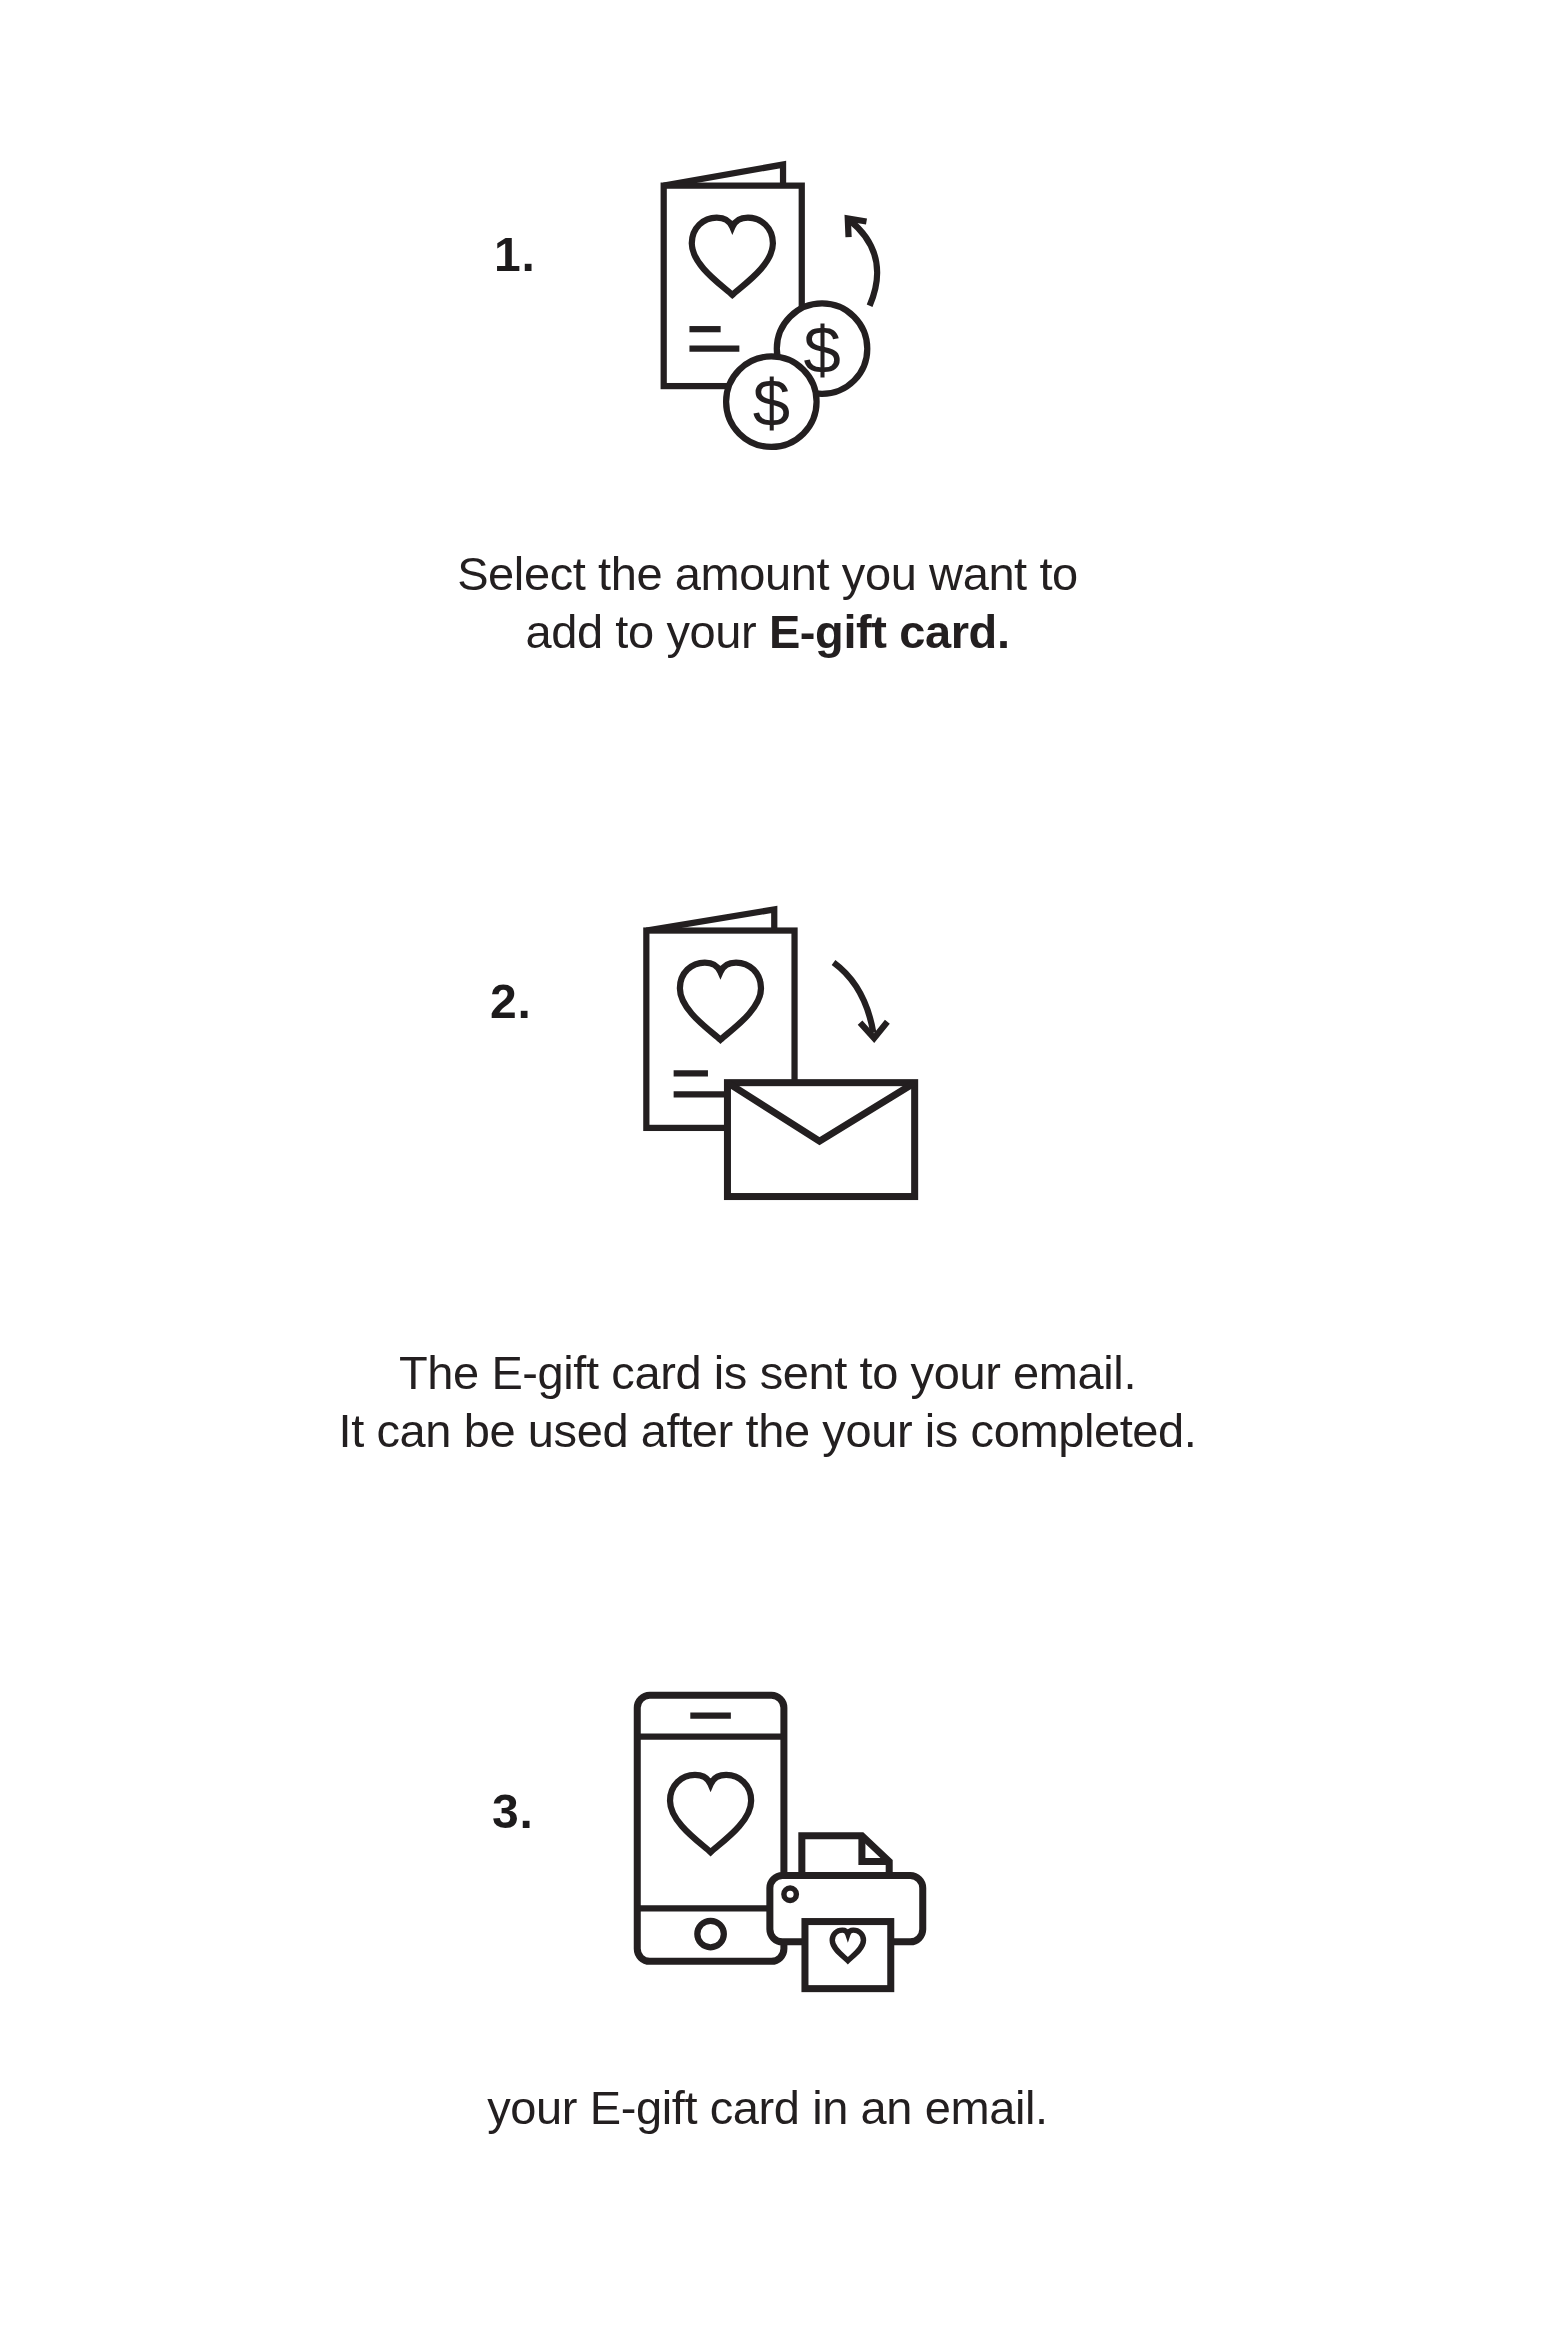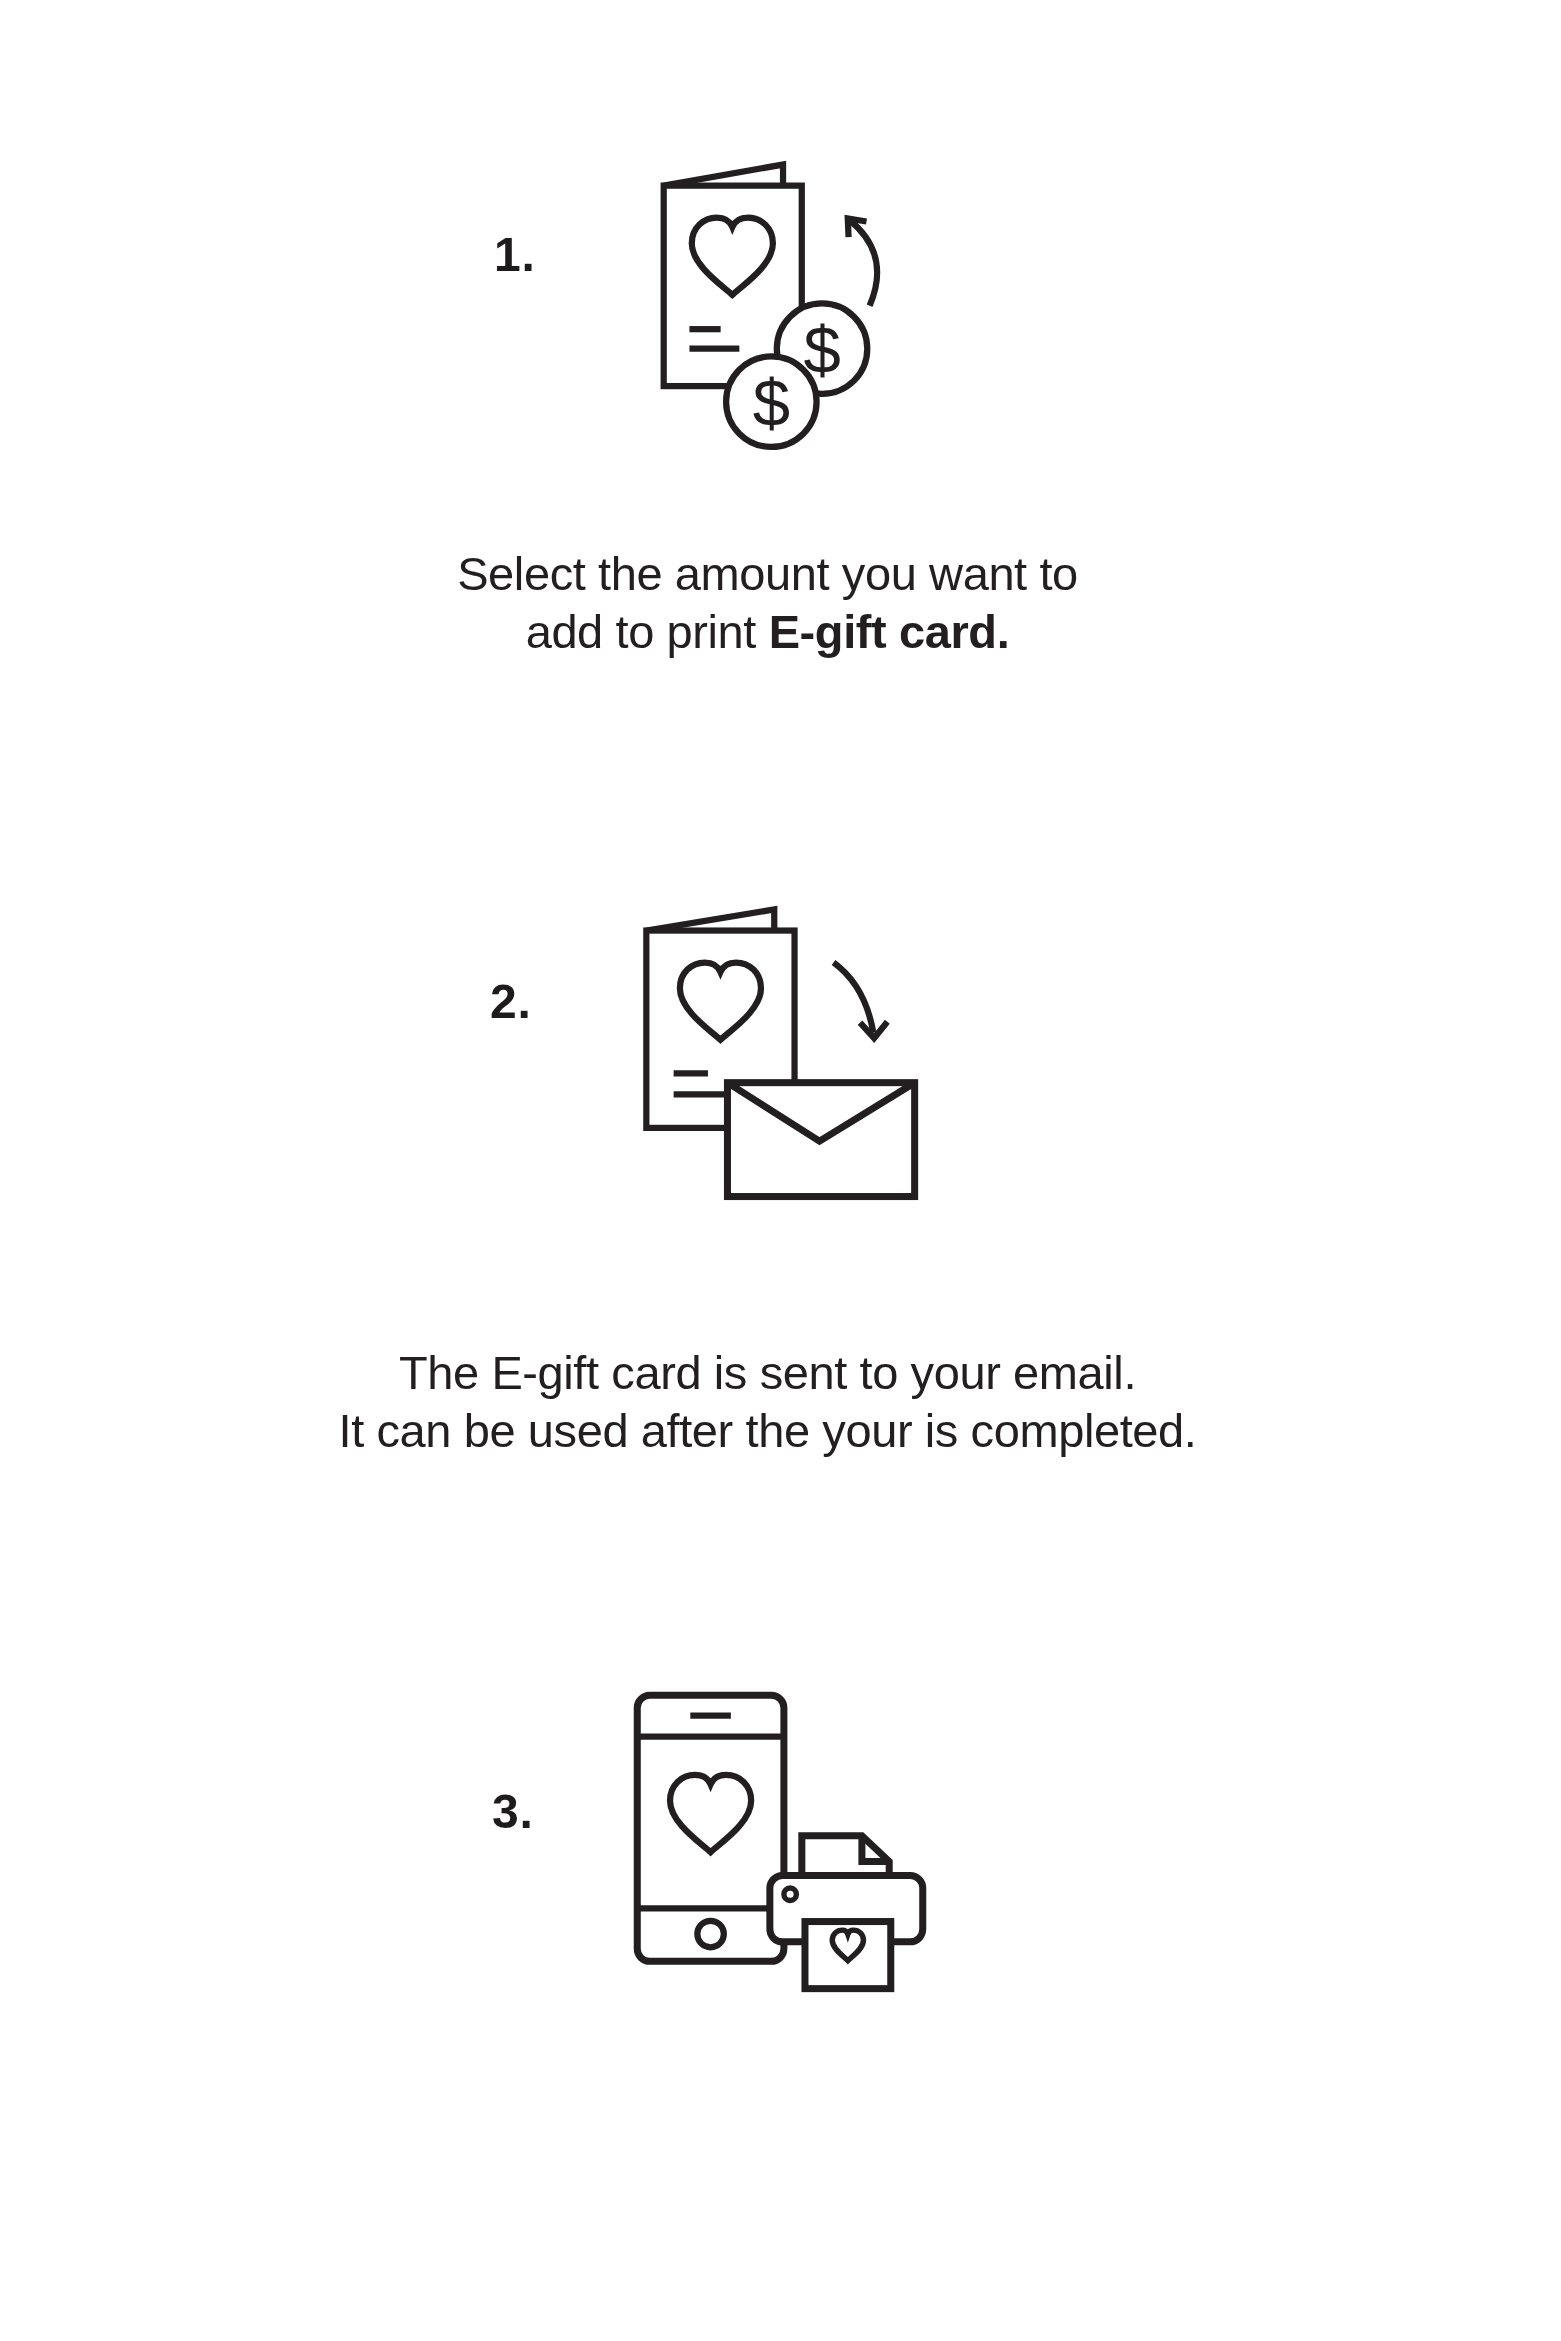--- a/index.html
+++ b/index.html
@@ -65,21 +65,21 @@
     <circle class="fillw" cx="223" cy="247" r="58"></circle>
     <text class="coin-sym" x="223" y="278" text-anchor="middle">$</text>
 
     <circle class="fillw" cx="158" cy="315" r="58"></circle>
     <text class="coin-sym" x="158" y="346" text-anchor="middle">$</text>
   </g>
 </svg>
 
 <div class="caption" id="cap-1">
   <div>Select the amount you want to</div>
-  <div><span>add to print </span><strong>E-gift card.</strong></div>
+  <div><span>add to your </span><strong>E-gift card.</strong></div>
 </div>
 
 <div class="step-number" id="num-2">2.</div>
 
 <svg class="icon" id="icon-2" viewBox="0 0 380 400" aria-hidden="true">
   <g class="ln" stroke="#231f20" stroke-width="8">
 
     <polyline points="18,52 182,25 182,52" fill="none"></polyline>
 
     <rect class="fillw" x="18" y="52" width="190" height="253"></rect>
@@ -120,14 +120,15 @@
 
     <rect class="fillw" x="187" y="243" width="196" height="85" rx="16"></rect>
     <circle fill="none" cx="213" cy="267" r="8" stroke-width="7"></circle>
 
     <rect class="fillw" x="232" y="302" width="110" height="86"></rect>
     <path fill="none" stroke-width="7" d="M287,352 C282,347 267,337 267,326 C267,318 273,313 280,313 C284,313 286,315 287,318 C288,315 290,313 294,313 C301,313 307,318 307,326 C307,337 292,347 287,352 Z"></path>
   </g>
 </svg>
 
 <div class="caption" id="cap-3">
+  <div><span>your E-gift card in an email.</span><strong></strong></div>
 </div>
 
 
 </body></html>

